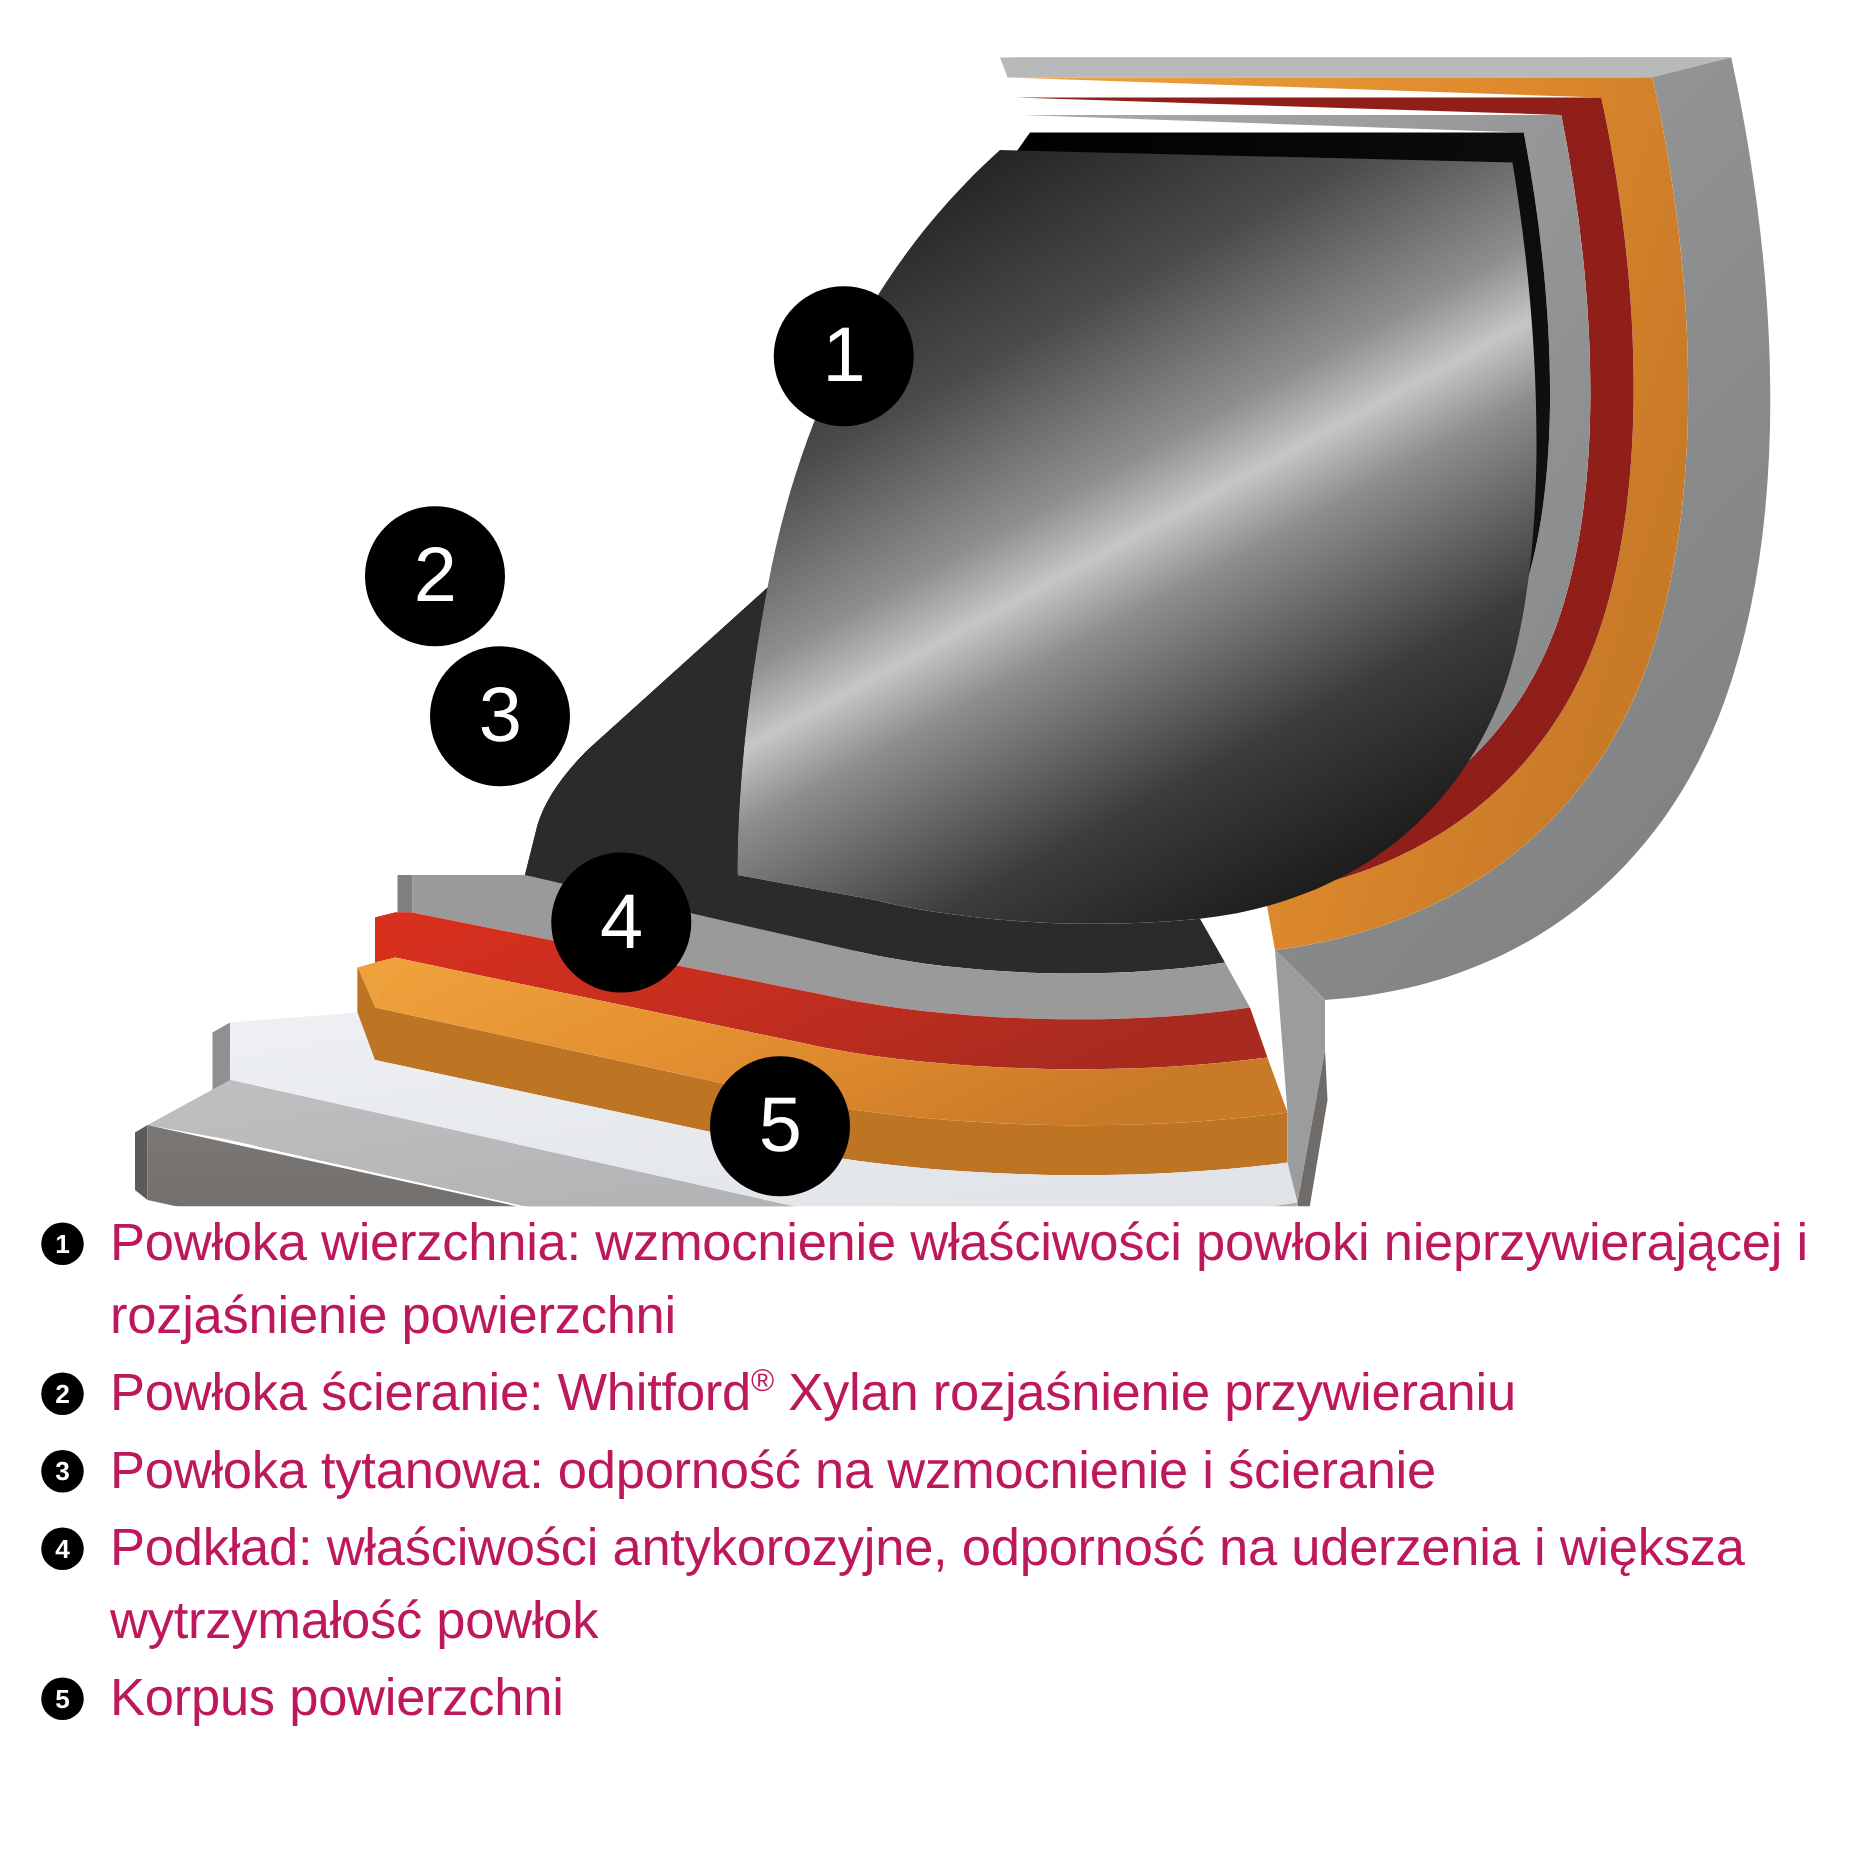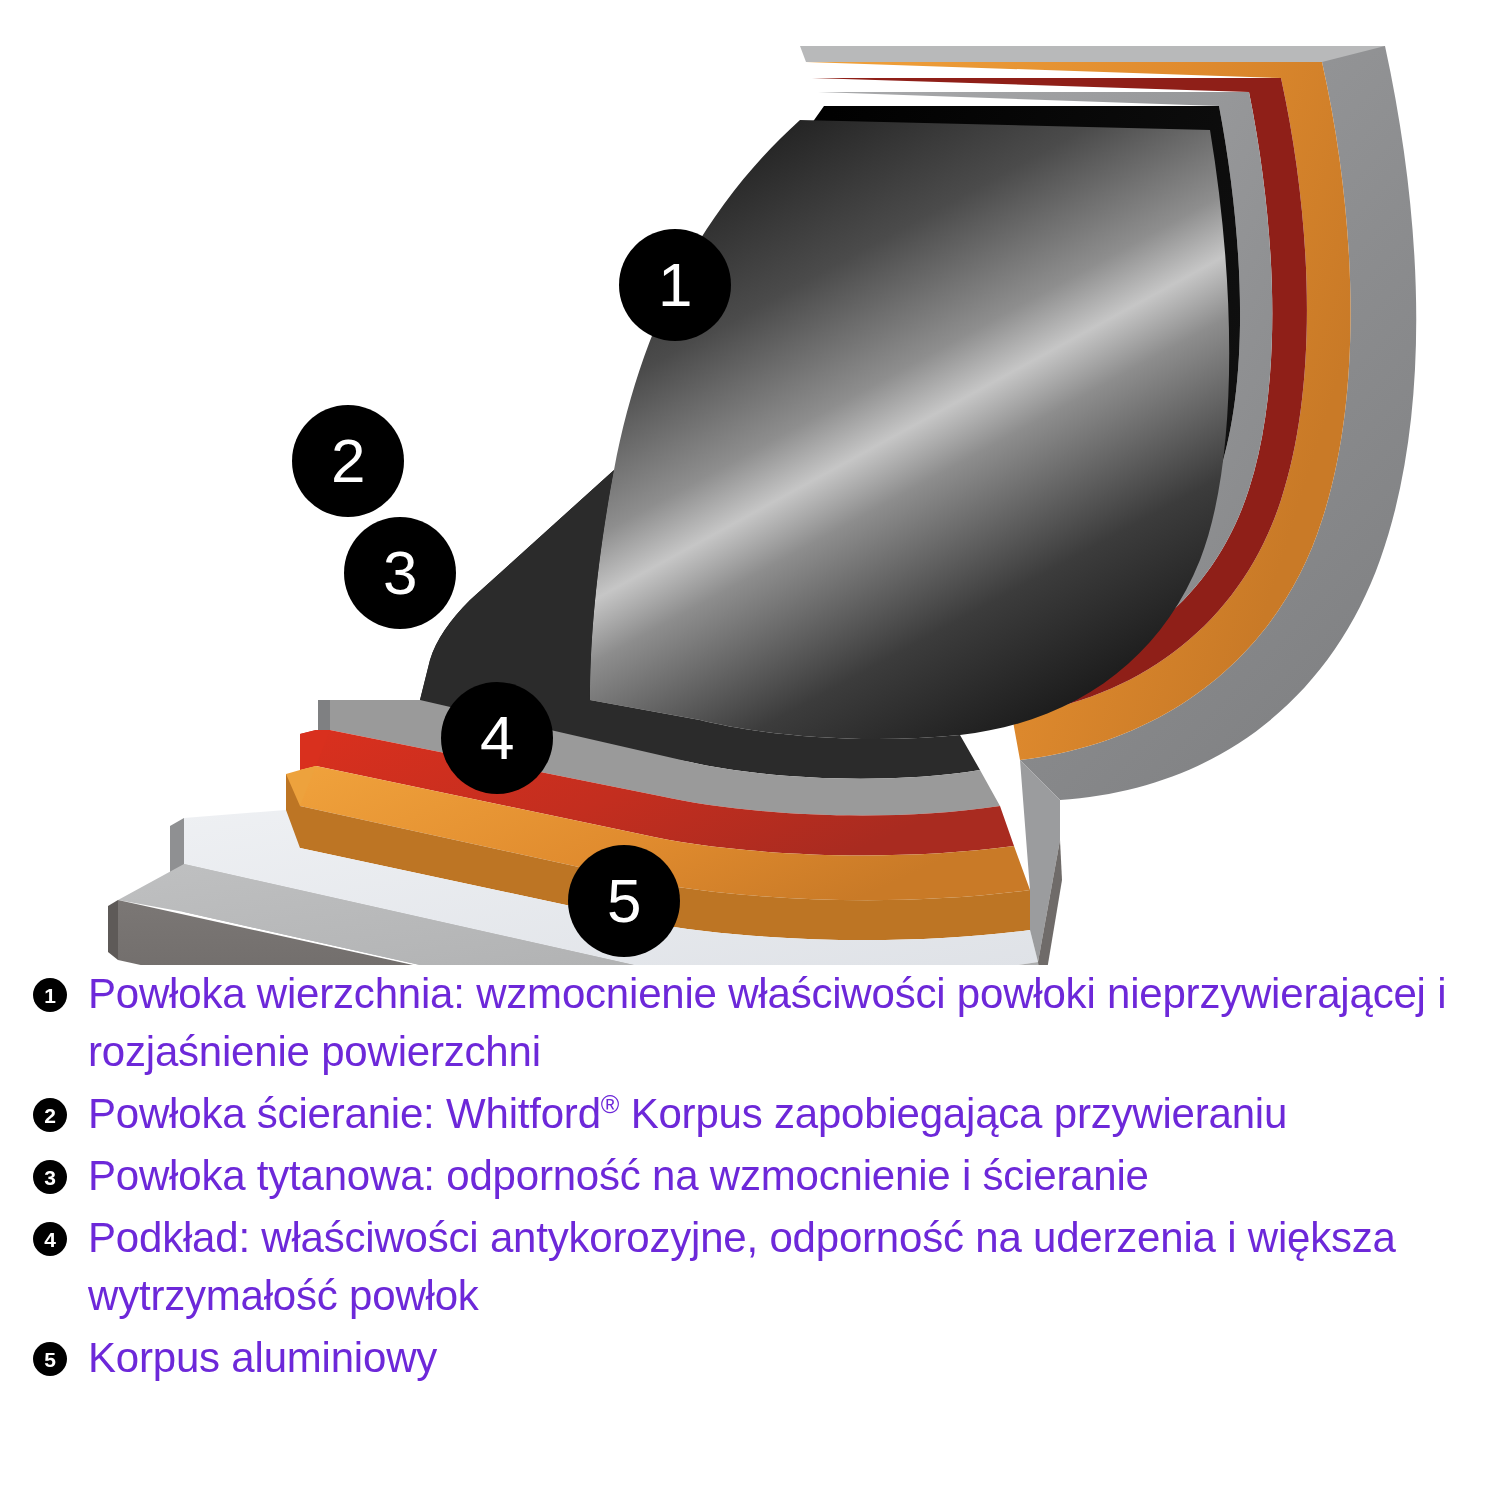--- a/index.html
+++ b/index.html
@@ -51,21 +51,21 @@
     line-height:1;
     margin-left:33px;
     margin-top:13px;
   }
   .legend-text{
     flex:1 1 auto;
     margin-left:21px;
     margin-right:24px;
     font-size:42px;
     line-height:58px;
-    color:#6d28d9;
+    color:#be185d;
     letter-spacing:-0.2px;
   }
   .legend-text sup{
     font-size:0.60em;
     vertical-align:super;
     line-height:0;
   }
 </style>
 </head>
 <body>
@@ -248,37 +248,37 @@
     <div class="legend-badge">
       <span>1</span>
     </div>
     <div class="legend-text">Powłoka wierzchnia: wzmocnienie właściwości powłoki nieprzywierającej i rozjaśnienie powierzchni</div>
   </div>
 
   <div class="legend-row">
     <div class="legend-badge">
       <span>2</span>
     </div>
-    <div class="legend-text"><span>Powłoka ścieranie: Whitford</span><sup>®</sup><span> Korpus zapobiegająca przywieraniu</span></div>
+    <div class="legend-text"><span>Powłoka ścieranie: Whitford</span><sup>®</sup><span> Xylan rozjaśnienie przywieraniu</span></div>
   </div>
 
   <div class="legend-row">
     <div class="legend-badge">
       <span>3</span>
     </div>
     <div class="legend-text">Powłoka tytanowa: odporność na wzmocnienie i ścieranie</div>
   </div>
 
   <div class="legend-row">
     <div class="legend-badge">
       <span>4</span>
     </div>
     <div class="legend-text">Podkład: właściwości antykorozyjne, odporność na uderzenia i większa wytrzymałość powłok</div>
   </div>
 
   <div class="legend-row">
     <div class="legend-badge">
       <span>5</span>
     </div>
-    <div class="legend-text">Korpus aluminiowy</div>
+    <div class="legend-text">Korpus powierzchni</div>
   </div>
 
 </div>
 
 </body></html>

